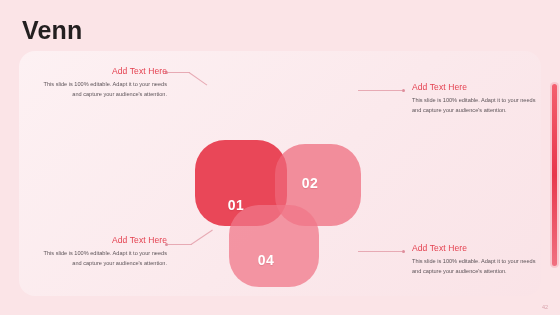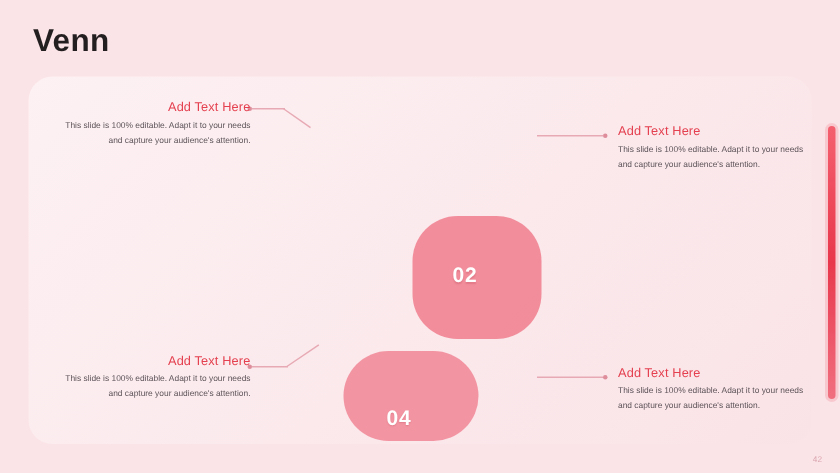--- a/index.html
+++ b/index.html
@@ -7,21 +7,21 @@
   body {
     background:#fbe4e7;
     font-family:"Liberation Sans", sans-serif;
     position:relative;
   }
 
   
   #slide-title {
     position:absolute;
     left:22px; top:16px;
-    font-size:21px;
+    font-size:25px;
     font-weight:700;
     color:#231f20;
     letter-spacing:.2px;
   }
 
   
   #content-card {
     position:absolute;
     left:19px; top:51px;
     width:522px; height:245px;
@@ -77,22 +77,22 @@
   #venn-square-02 .venn-num { transform:translate(-8px, -2px); }
 
   #venn-square-03 {
     left:292px; top:151px;
     width:82px; height:76px;
     background:rgba(233,62,81,.85);
   }
   #venn-square-03 .venn-num { transform:translate(-6px, 14px); }
 
   #venn-square-04 {
-    left:210px; top:183px;
-    width:90px; height:60px;
+    left:210px; top:154px;
+    width:90px; height:82px;
     background:rgba(240,119,136,.74);
   }
   #venn-square-04 .venn-num { transform:translate(-8px, 14px); }
 
   
   .connector { position:absolute; }
   .conn-line {
     position:absolute;
     background:#e7aab4;
   }
@@ -159,20 +159,23 @@
     color:#d9a3ad;
   }
 </style>
 </head>
 <body>
 
 <div id="slide-title">Venn</div>
 
 <div id="content-card">
 
+  <div class="venn-sq" id="venn-square-01">
+    <span class="venn-num">01</span>
+  </div>
   <div class="venn-sq" id="venn-square-02">
     <span class="venn-num">02</span>
   </div>
   <div class="venn-sq" id="venn-square-04">
     <span class="venn-num">04</span>
   </div>
 
   <div class="connector" id="connector-tl" style="left:146px; top:16px; width:60px; height:24px;">
     <span class="conn-dot"></span>
     <span class="conn-line seg-h"></span>

